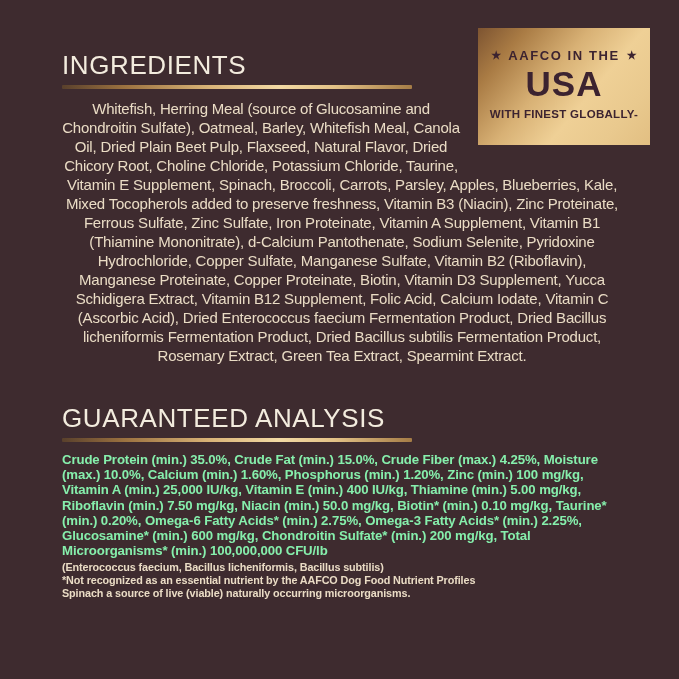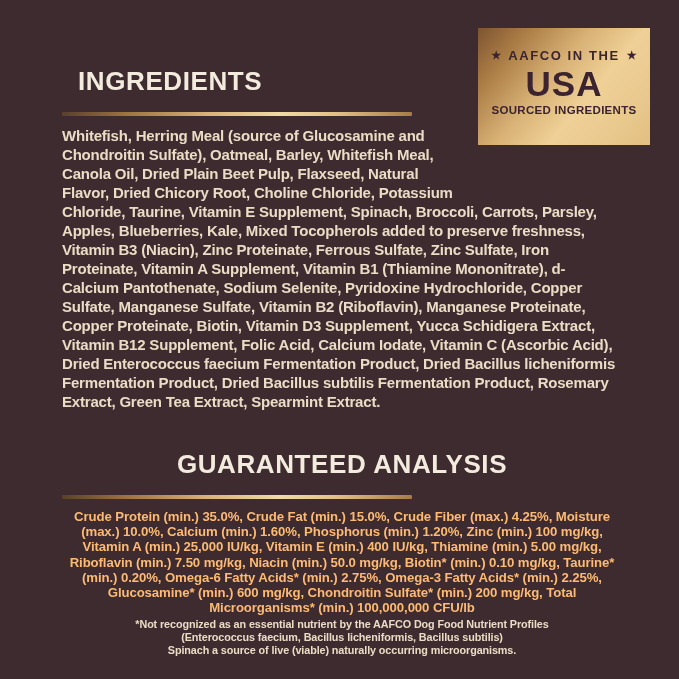--- a/index.html
+++ b/index.html
@@ -16,57 +16,56 @@
     font-family: "Liberation Sans", sans-serif;
     -webkit-font-smoothing: antialiased;
   }
   .content {
     position: absolute;
     left: 62px;
     top: 50px;
     width: 560px;
   }
   .section-title {
-    margin: 16px;
+    margin: 0;
     color: #F3ECDE;
     font-size: 26px;
-    font-weight: bold;
+    font-weight: normal;
     letter-spacing: 0.6px;
     line-height: 30px;
   }
   .gold-rule {
     height: 4px;
     width: 350px;
     margin-top: 5px;
     border-radius: 1px;
     background: linear-gradient(90deg,
       #59402C 0%, #9C7240 18%, #D9B377 42%,
       #F2D9A4 62%, #E3C186 78%, #A57C46 100%);
   }
   .ing-body {
     margin: 10px 0 0 0;
     color: #EADCC5;
     font-size: 15px;
-    font-weight: bold;
+    font-weight: normal;
     line-height: 19px;
     letter-spacing: -0.2px;
-    text-align: left;
+    text-align: center;
   }
   .badge-wrap-spacer {
     float: right;
     width: 162px;
     height: 58px;
   }
   .ga-section {
     margin-top: 38px;
-    text-align: center;
   }
   .ga-body {
     margin: 10px 0 0 0;
-    color: #fdba74;
+    color: #86efac;
     font-size: 13.2px;
     font-weight: bold;
     line-height: 15.2px;
     letter-spacing: -0.1px;
   }
   .footnotes {
     margin-top: 3px;
     color: #EADCC5;
     font-size: 10.8px;
     font-weight: bold;
@@ -124,36 +123,36 @@
 
 <div class="page">
 
   <div class="usa-badge">
     <div class="badge-top-line">
       <span class="badge-star">★</span>
       <span>AAFCO IN THE</span>
       <span class="badge-star">★</span>
     </div>
     <div class="badge-usa">USA</div>
-    <div class="badge-sub">SOURCED INGREDIENTS</div>
+    <div class="badge-sub first">WITH FINEST GLOBALLY-</div>
   </div>
 
   <div class="content">
 
     <section>
       <h1 class="section-title">INGREDIENTS</h1>
       <div class="gold-rule"></div>
       <p class="ing-body"><span class="badge-wrap-spacer"></span><span>Whitefish, Herring Meal (source of Glucosamine and Chondroitin Sulfate), Oatmeal, Barley, Whitefish Meal, Canola Oil, Dried Plain Beet Pulp, Flaxseed, Natural Flavor, Dried Chicory Root, Choline Chloride, Potassium Chloride, Taurine, Vitamin E Supplement, Spinach, Broccoli, Carrots, Parsley, Apples, Blueberries, Kale, Mixed Tocopherols added to preserve freshness, Vitamin B3 (Niacin), Zinc Proteinate, Ferrous Sulfate, Zinc Sulfate, Iron Proteinate, Vitamin A Supplement, Vitamin B1 (Thiamine Mononitrate), d-Calcium Pantothenate, Sodium Selenite, Pyridoxine Hydrochloride, Copper Sulfate, Manganese Sulfate, Vitamin B2 (Riboflavin), Manganese Proteinate, Copper Proteinate, Biotin, Vitamin D3 Supplement, Yucca Schidigera Extract, Vitamin B12 Supplement, Folic Acid, Calcium Iodate, Vitamin C (Ascorbic Acid), Dried Enterococcus faecium Fermentation Product, Dried Bacillus licheniformis Fermentation Product, Dried Bacillus subtilis Fermentation Product, Rosemary Extract, Green Tea Extract, Spearmint Extract.</span></p>
     </section>
 
     <section class="ga-section">
       <h1 class="section-title">GUARANTEED ANALYSIS</h1>
       <div class="gold-rule"></div>
       <p class="ga-body">Crude Protein (min.) 35.0%, Crude Fat (min.) 15.0%, Crude Fiber (max.) 4.25%, Moisture (max.) 10.0%, Calcium (min.) 1.60%, Phosphorus (min.) 1.20%, Zinc (min.) 100 mg/kg, Vitamin A (min.) 25,000 IU/kg, Vitamin E (min.) 400 IU/kg, Thiamine (min.) 5.00 mg/kg, Riboflavin (min.) 7.50 mg/kg, Niacin (min.) 50.0 mg/kg, Biotin* (min.) 0.10 mg/kg, Taurine* (min.) 0.20%, Omega-6 Fatty Acids* (min.) 2.75%, Omega-3 Fatty Acids* (min.) 2.25%, Glucosamine* (min.) 600 mg/kg, Chondroitin Sulfate* (min.) 200 mg/kg, Total Microorganisms* (min.) 100,000,000 CFU/lb</p>
       <div class="footnotes">
+        <div>(Enterococcus faecium, Bacillus licheniformis, Bacillus subtilis)</div>
         <div>*Not recognized as an essential nutrient by the AAFCO Dog Food Nutrient Profiles</div>
-        <div>(Enterococcus faecium, Bacillus licheniformis, Bacillus subtilis)</div>
         <div>Spinach a source of live (viable) naturally occurring microorganisms.</div>
       </div>
     </section>
 
   </div>
 </div>
 
 </body></html>

